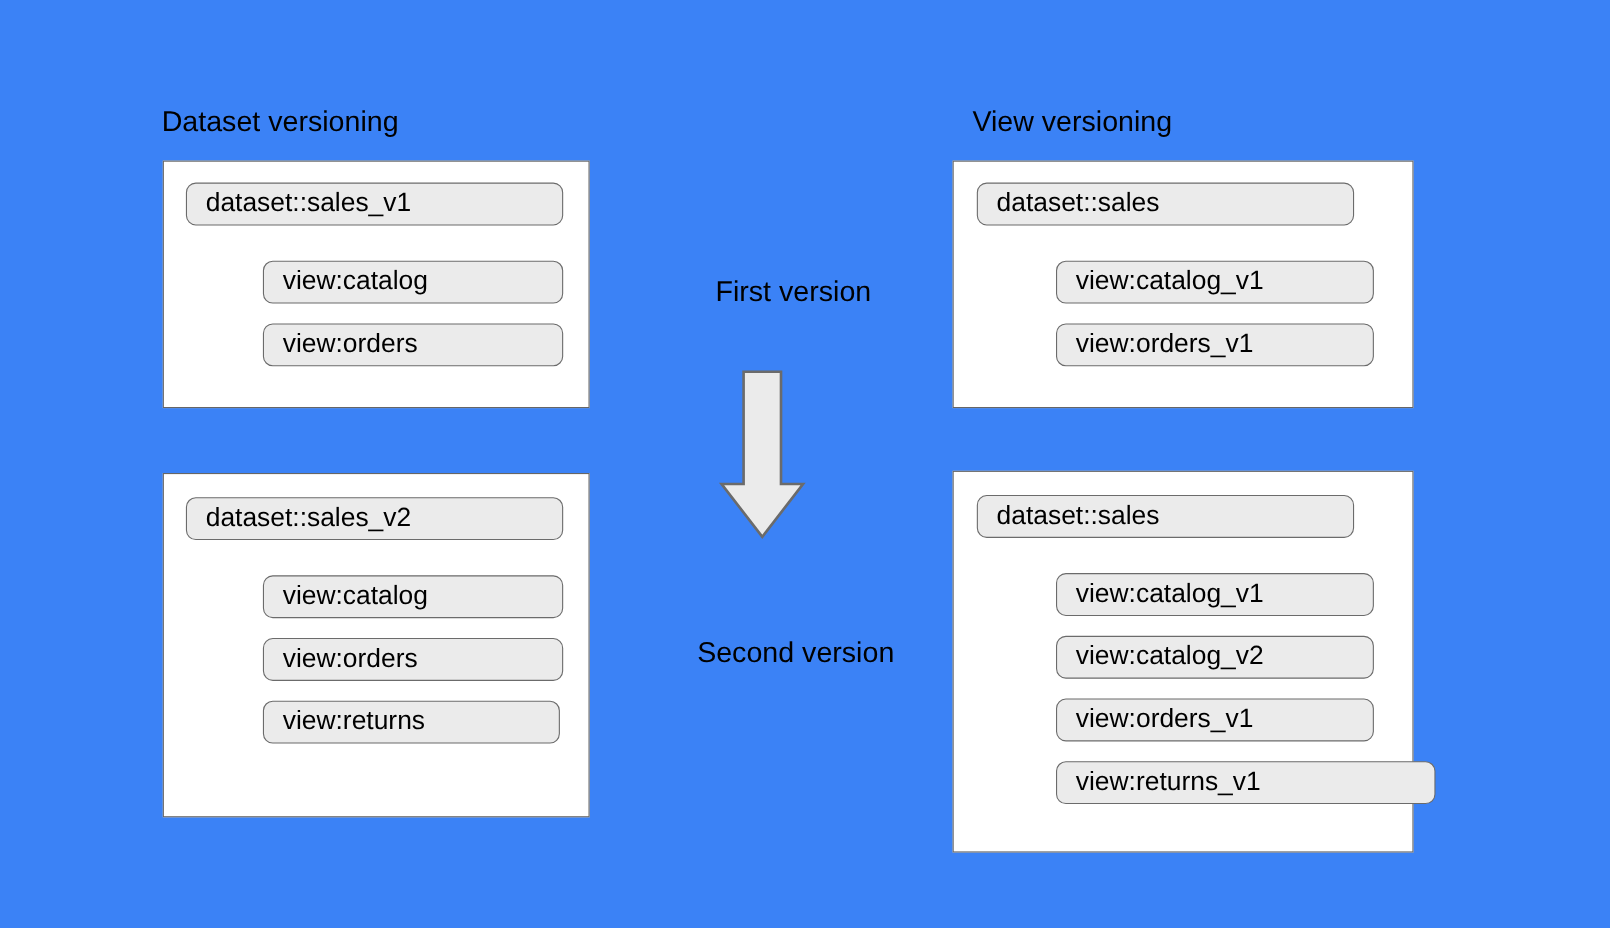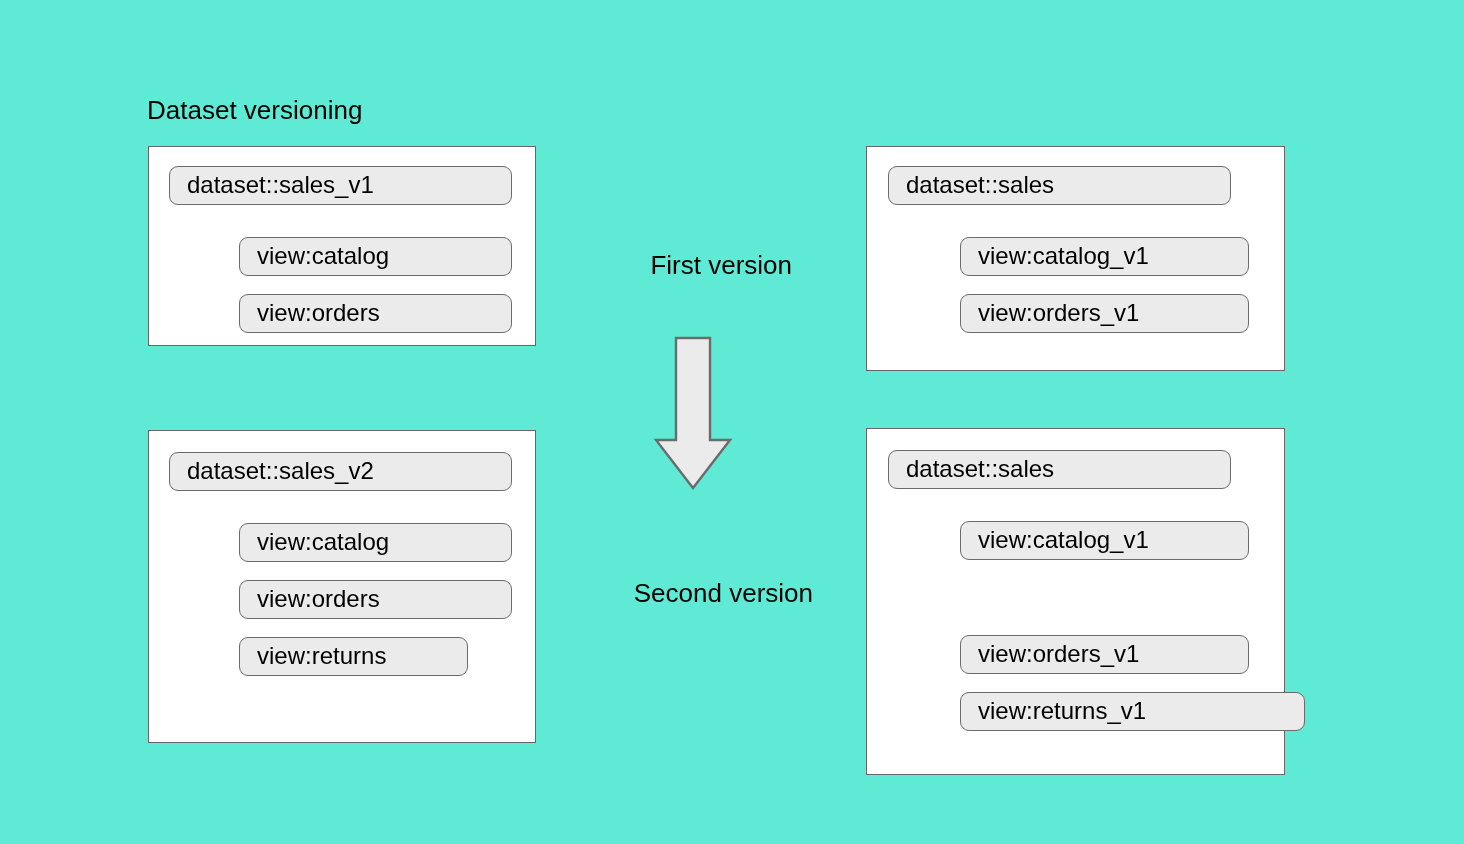--- a/index.html
+++ b/index.html
@@ -10,21 +10,21 @@
   }
   body {
     font-family: "Liberation Sans", sans-serif;
     color: #000000;
     -webkit-font-smoothing: antialiased;
   }
   #canvas {
     position: relative;
     width: 1464px;
     height: 844px;
-    background: #5eead4;
+    background: #3b82f6;
     overflow: hidden;
     text-decoration: underline;
   }
   .col-title {
     position: absolute;
     font-size: 26px;
     line-height: 30px;
     color: #000000;
     white-space: nowrap;
   }
@@ -63,32 +63,33 @@
     display: block;
   }
 </style>
 </head>
 <body>
 
 <div id="canvas">
 
   <div class="col-title" style="left:147px; top:95px;">Dataset versioning</div>
 
+  <div class="col-title" style="left:884px; top:95px;">View versioning</div>
 
-  <div class="panel" style="left:148px; top:146px; width:388px; height:200px;">
+  <div class="panel" style="left:148px; top:146px; width:388px; height:225px;">
     <div class="chip" style="left:20px; top:19px; width:343px;">dataset::sales_v1</div>
     <div class="chip" style="left:90px; top:90px; width:273px;">view:catalog</div>
     <div class="chip" style="left:90px; top:147px; width:273px;">view:orders</div>
   </div>
 
   <div class="panel" style="left:148px; top:430px; width:388px; height:313px;">
     <div class="chip" style="left:20px; top:21px; width:343px;">dataset::sales_v2</div>
     <div class="chip" style="left:90px; top:92px; width:273px;">view:catalog</div>
     <div class="chip" style="left:90px; top:149px; width:273px;">view:orders</div>
-    <div class="chip" style="left:90px; top:206px; width:229px;">view:returns</div>
+    <div class="chip" style="left:90px; top:206px; width:270px;">view:returns</div>
   </div>
 
   <div class="stage-label" style="left:592px; top:250px; width:200px;">First version</div>
 
   <div class="arrow-wrap" style="left:653px; top:336px;">
     <svg width="80" height="156" viewBox="0 0 80 156" xmlns="http://www.w3.org/2000/svg">
       <polygon points="23,2 57,2 57,104 77,104 40,152 3,104 23,104" fill="#ebebeb" stroke="#6b6b6b" stroke-width="2.4" stroke-linejoin="miter"></polygon>
     </svg>
   </div>
 
@@ -96,17 +97,18 @@
 
   <div class="panel" style="left:866px; top:146px; width:419px; height:225px;">
     <div class="chip" style="left:21px; top:19px; width:343px;">dataset::sales</div>
     <div class="chip" style="left:93px; top:90px; width:289px;">view:catalog_v1</div>
     <div class="chip" style="left:93px; top:147px; width:289px;">view:orders_v1</div>
   </div>
 
   <div class="panel" style="left:866px; top:428px; width:419px; height:347px;">
     <div class="chip" style="left:21px; top:21px; width:343px;">dataset::sales</div>
     <div class="chip" style="left:93px; top:92px; width:289px;">view:catalog_v1</div>
+    <div class="chip" style="left:93px; top:149px; width:289px;">view:catalog_v2</div>
     <div class="chip" style="left:93px; top:206px; width:289px;">view:orders_v1</div>
     <div class="chip" style="left:93px; top:263px; width:345px;">view:returns_v1</div>
   </div>
 
 </div>
 
 </body></html>

